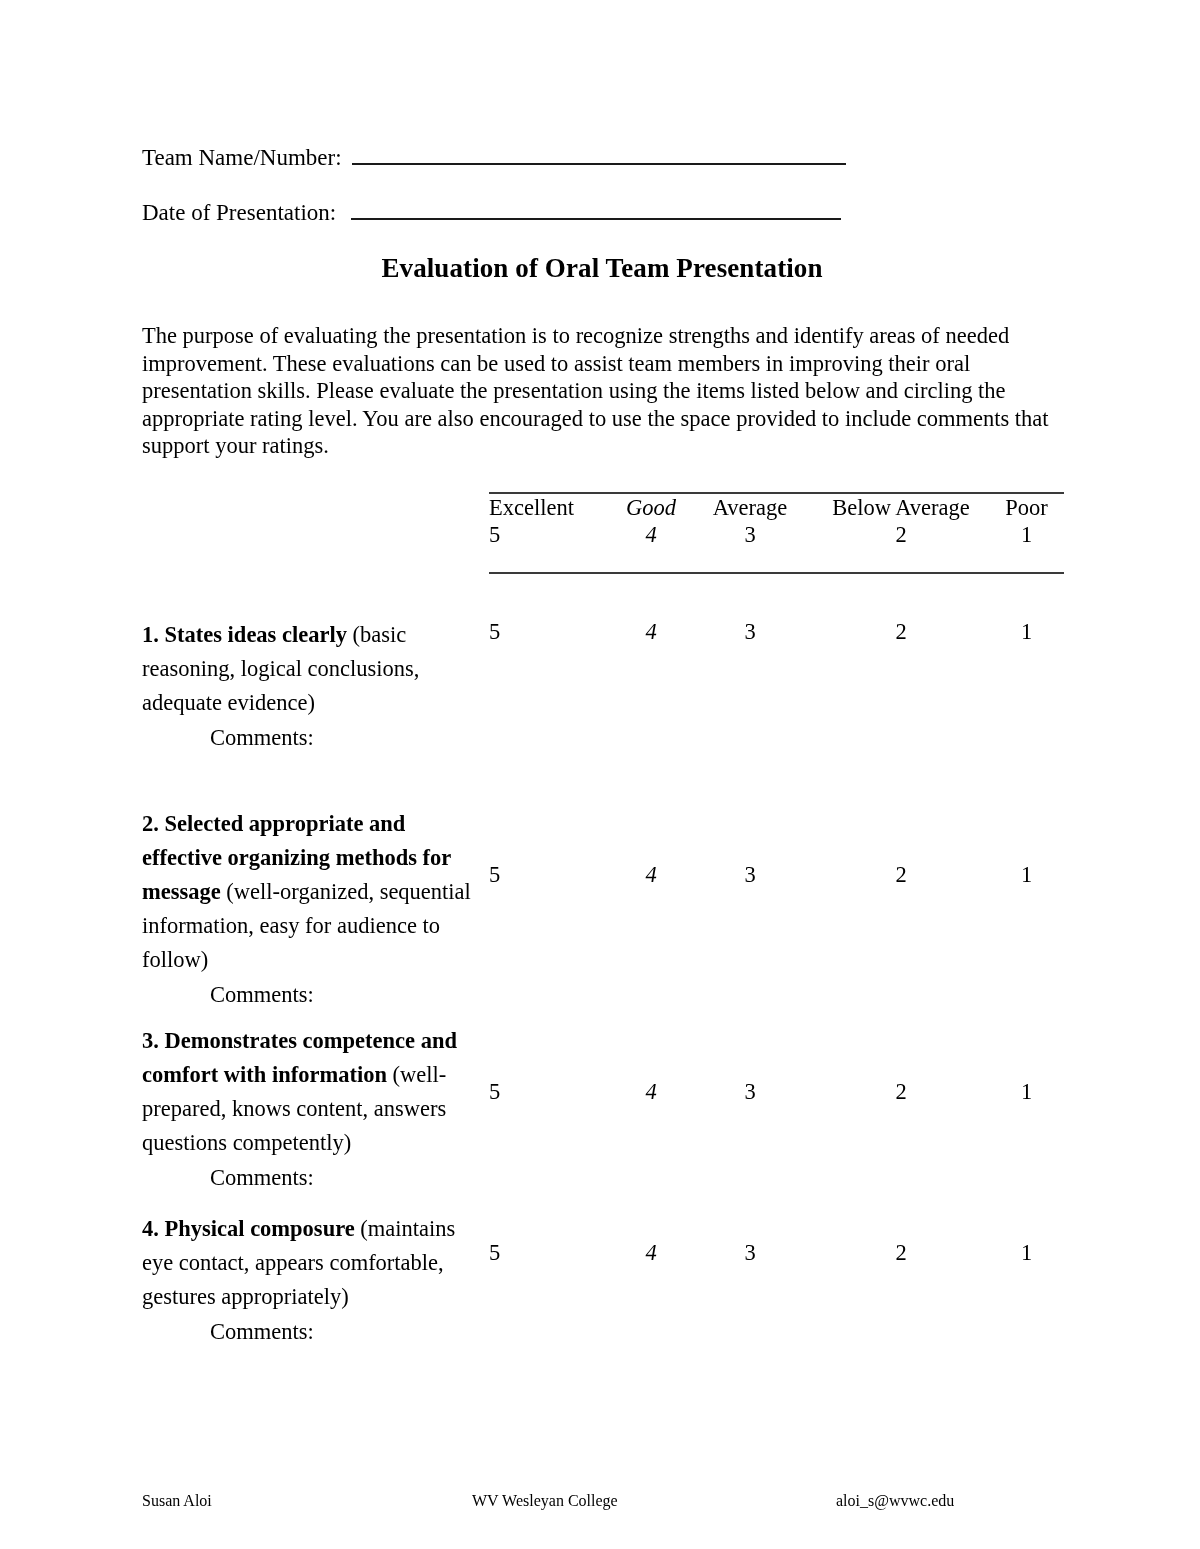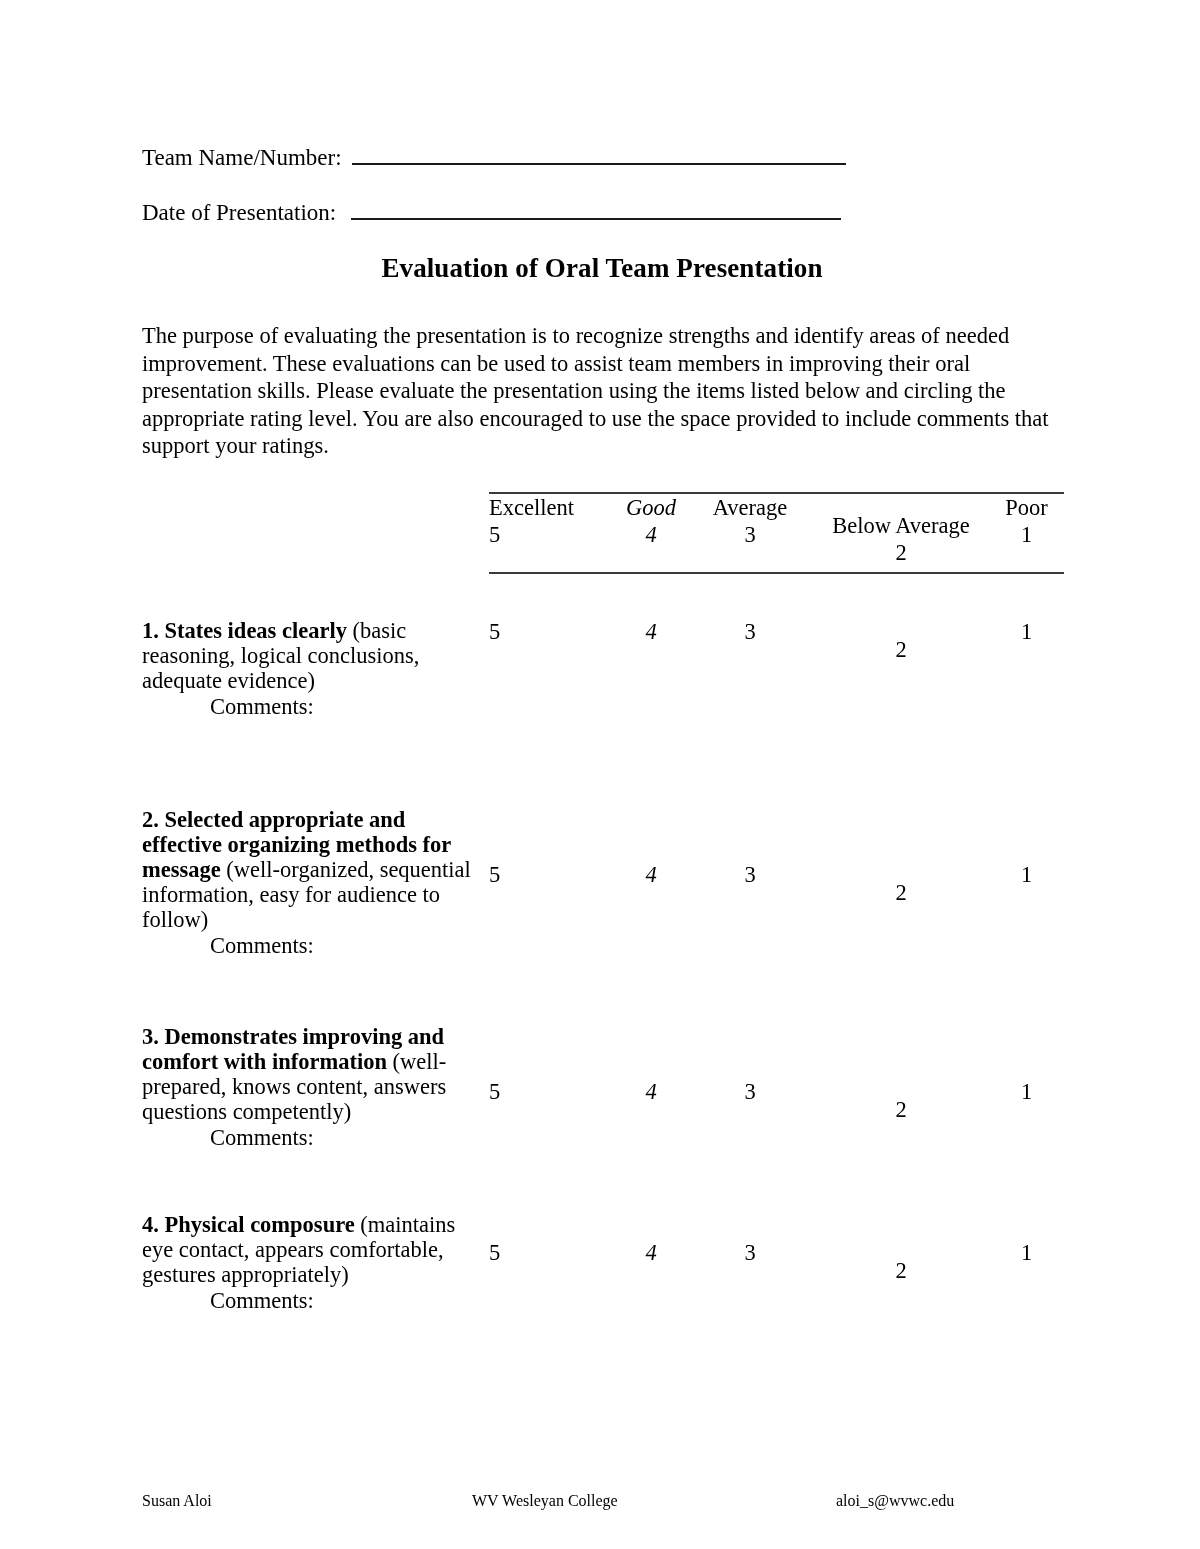--- a/index.html
+++ b/index.html
@@ -95,21 +95,21 @@
     line-height: 27px;
     white-space: nowrap;
   }
   .scale-head .cell .lbl { display: block; }
   .scale-head .cell .num { display: block; }
 
   
   .c0 { left: 0px;   width: 110px; }
   .c1 { left: 124px; width: 76px; font-style: italic; }
   .c2 { left: 209px; width: 104px; }
-  .c3 { left: 322px; width: 180px; margin-top: 18px; }
+  .c3 { left: 322px; width: 180px; }
   .c4 { left: 500px; width: 75px; }
 
   .scale-head .c0 .num { text-align: left; }
   .scale-head .c1 .num,
   .scale-head .c2 .num,
   .scale-head .c3 .num,
   .scale-head .c4 .num { text-align: center; }
   .scale-head .c0 .lbl,
   .scale-head .c1 .lbl,
   .scale-head .c2 .lbl,
@@ -124,21 +124,21 @@
     position: absolute;
     left: 142px;
     width: 930px;
   }
   .item .desc {
     position: absolute;
     left: 0;
     top: 0;
     width: 330px;
     font-size: 22.5px;
-    line-height: 25px;
+    line-height: 34px;
     font-family: Liberation Serif, serif;
   }
   .item .desc b { font-weight: bold; }
   .item .comments {
     display: block;
     margin-left: 68px;
     margin-top: 1px;
   }
   .item .ratings {
     position: absolute;
@@ -258,21 +258,21 @@
       <span class="n c1">4</span>
       <span class="n c2">3</span>
       <span class="n c3">2</span>
       <span class="n c4">1</span>
     </div>
   </div>
 
   <div class="item" id="item-3">
     <div class="desc">
       <b>3.</b>
-      <b>Demonstrates improving and comfort with information</b>
+      <b>Demonstrates competence and comfort with information</b>
       <span>(well-prepared, knows content, answers questions competently)</span>
       <span class="comments">Comments:</span>
     </div>
     <div class="ratings">
       <span class="n c0">5</span>
       <span class="n c1">4</span>
       <span class="n c2">3</span>
       <span class="n c3">2</span>
       <span class="n c4">1</span>
     </div>

